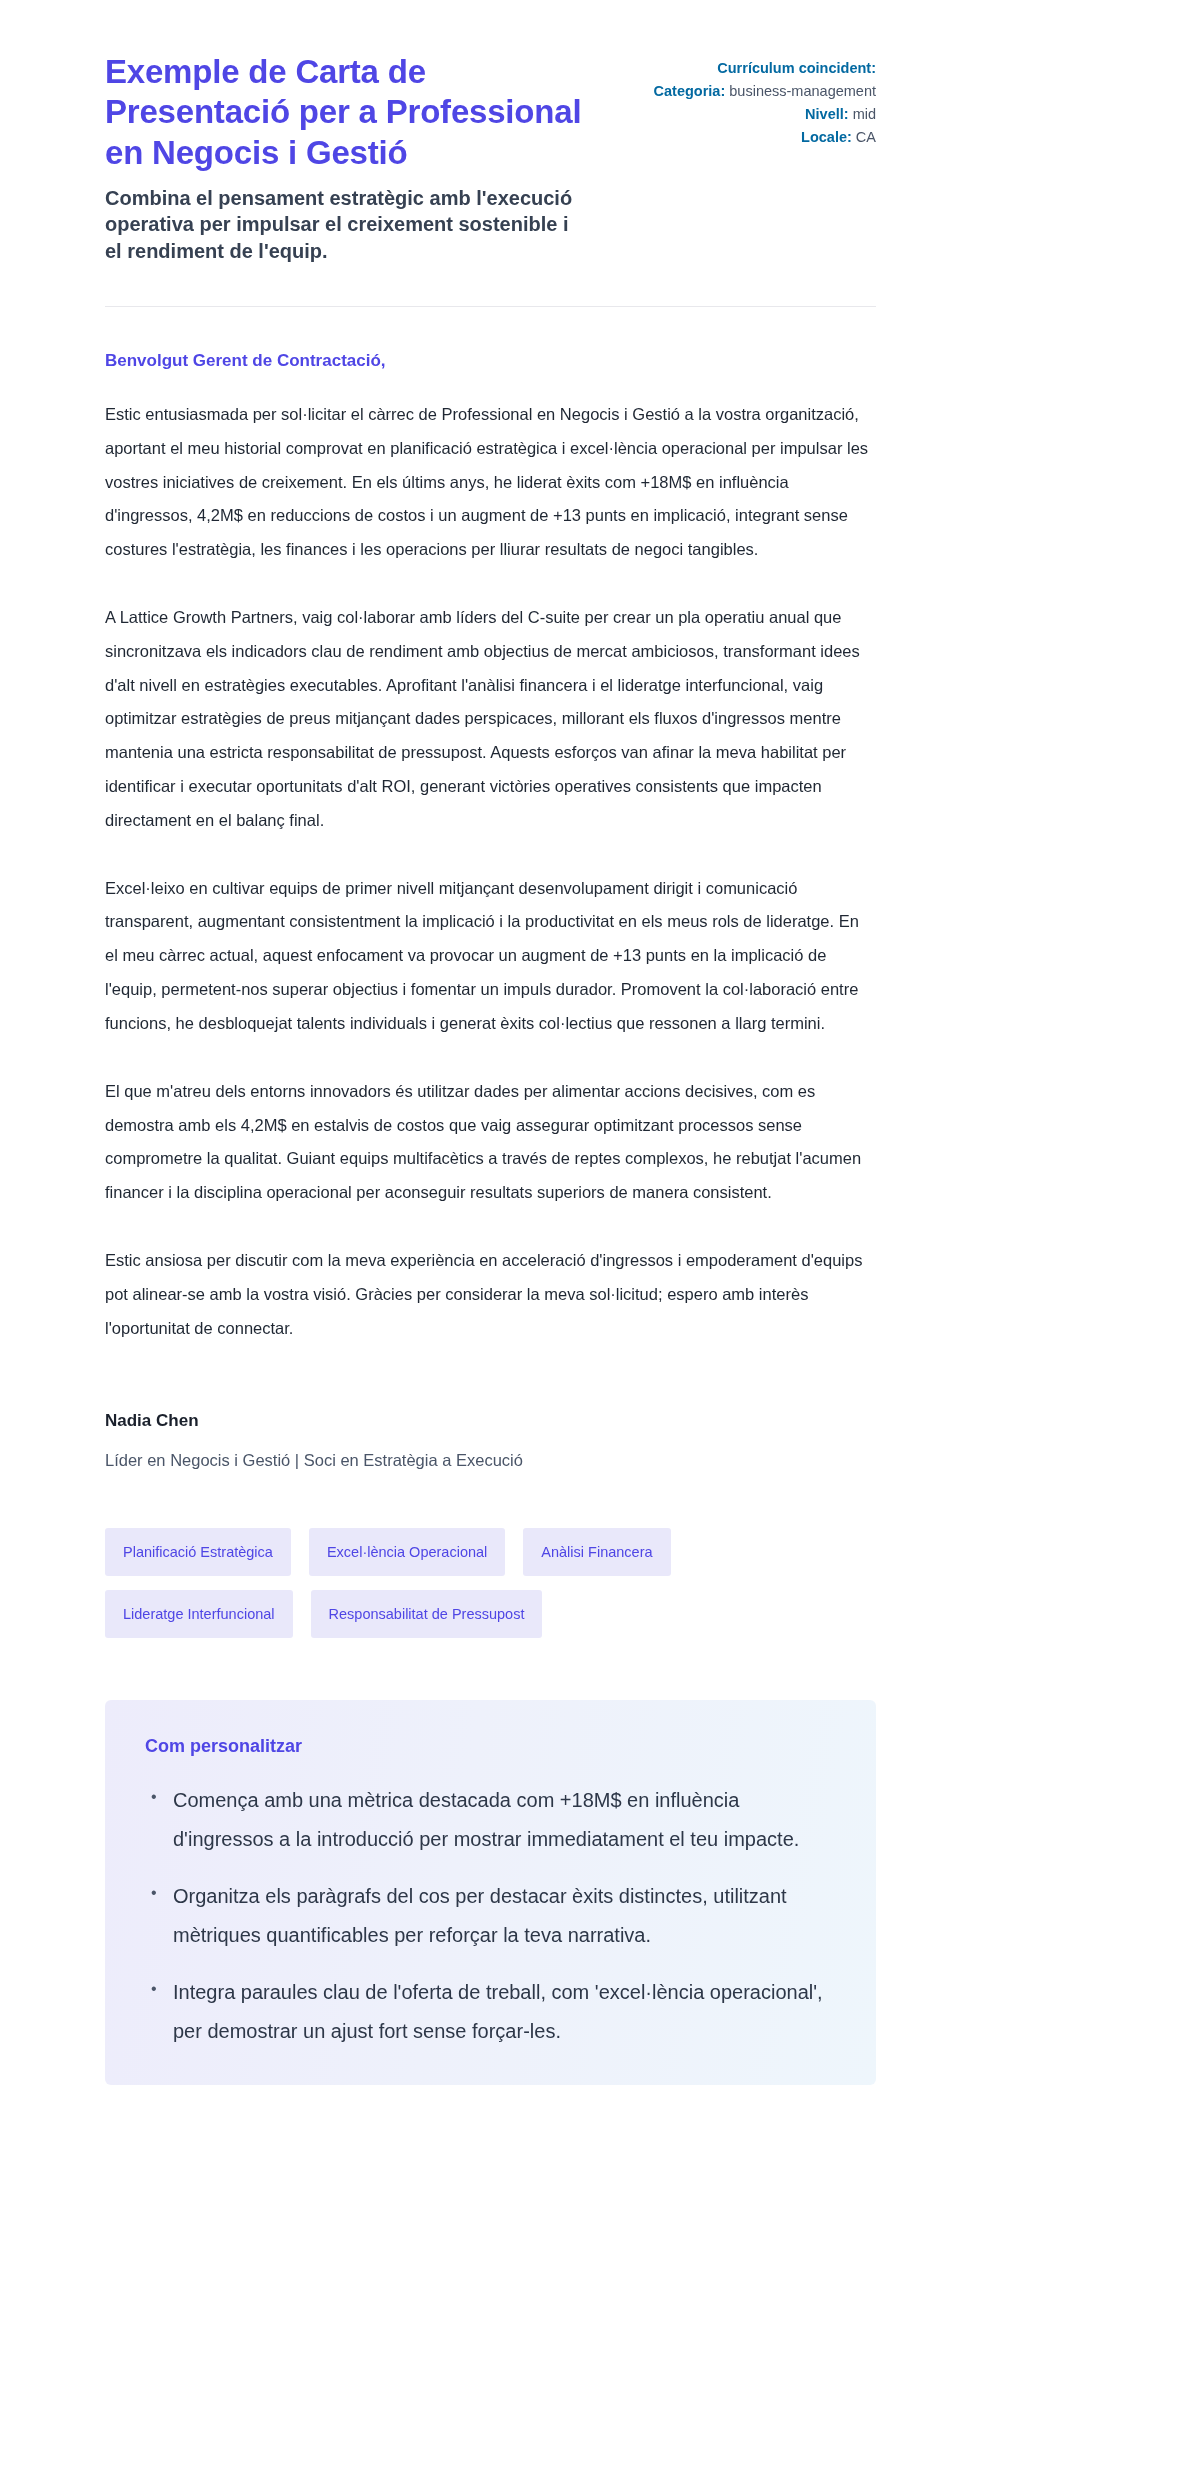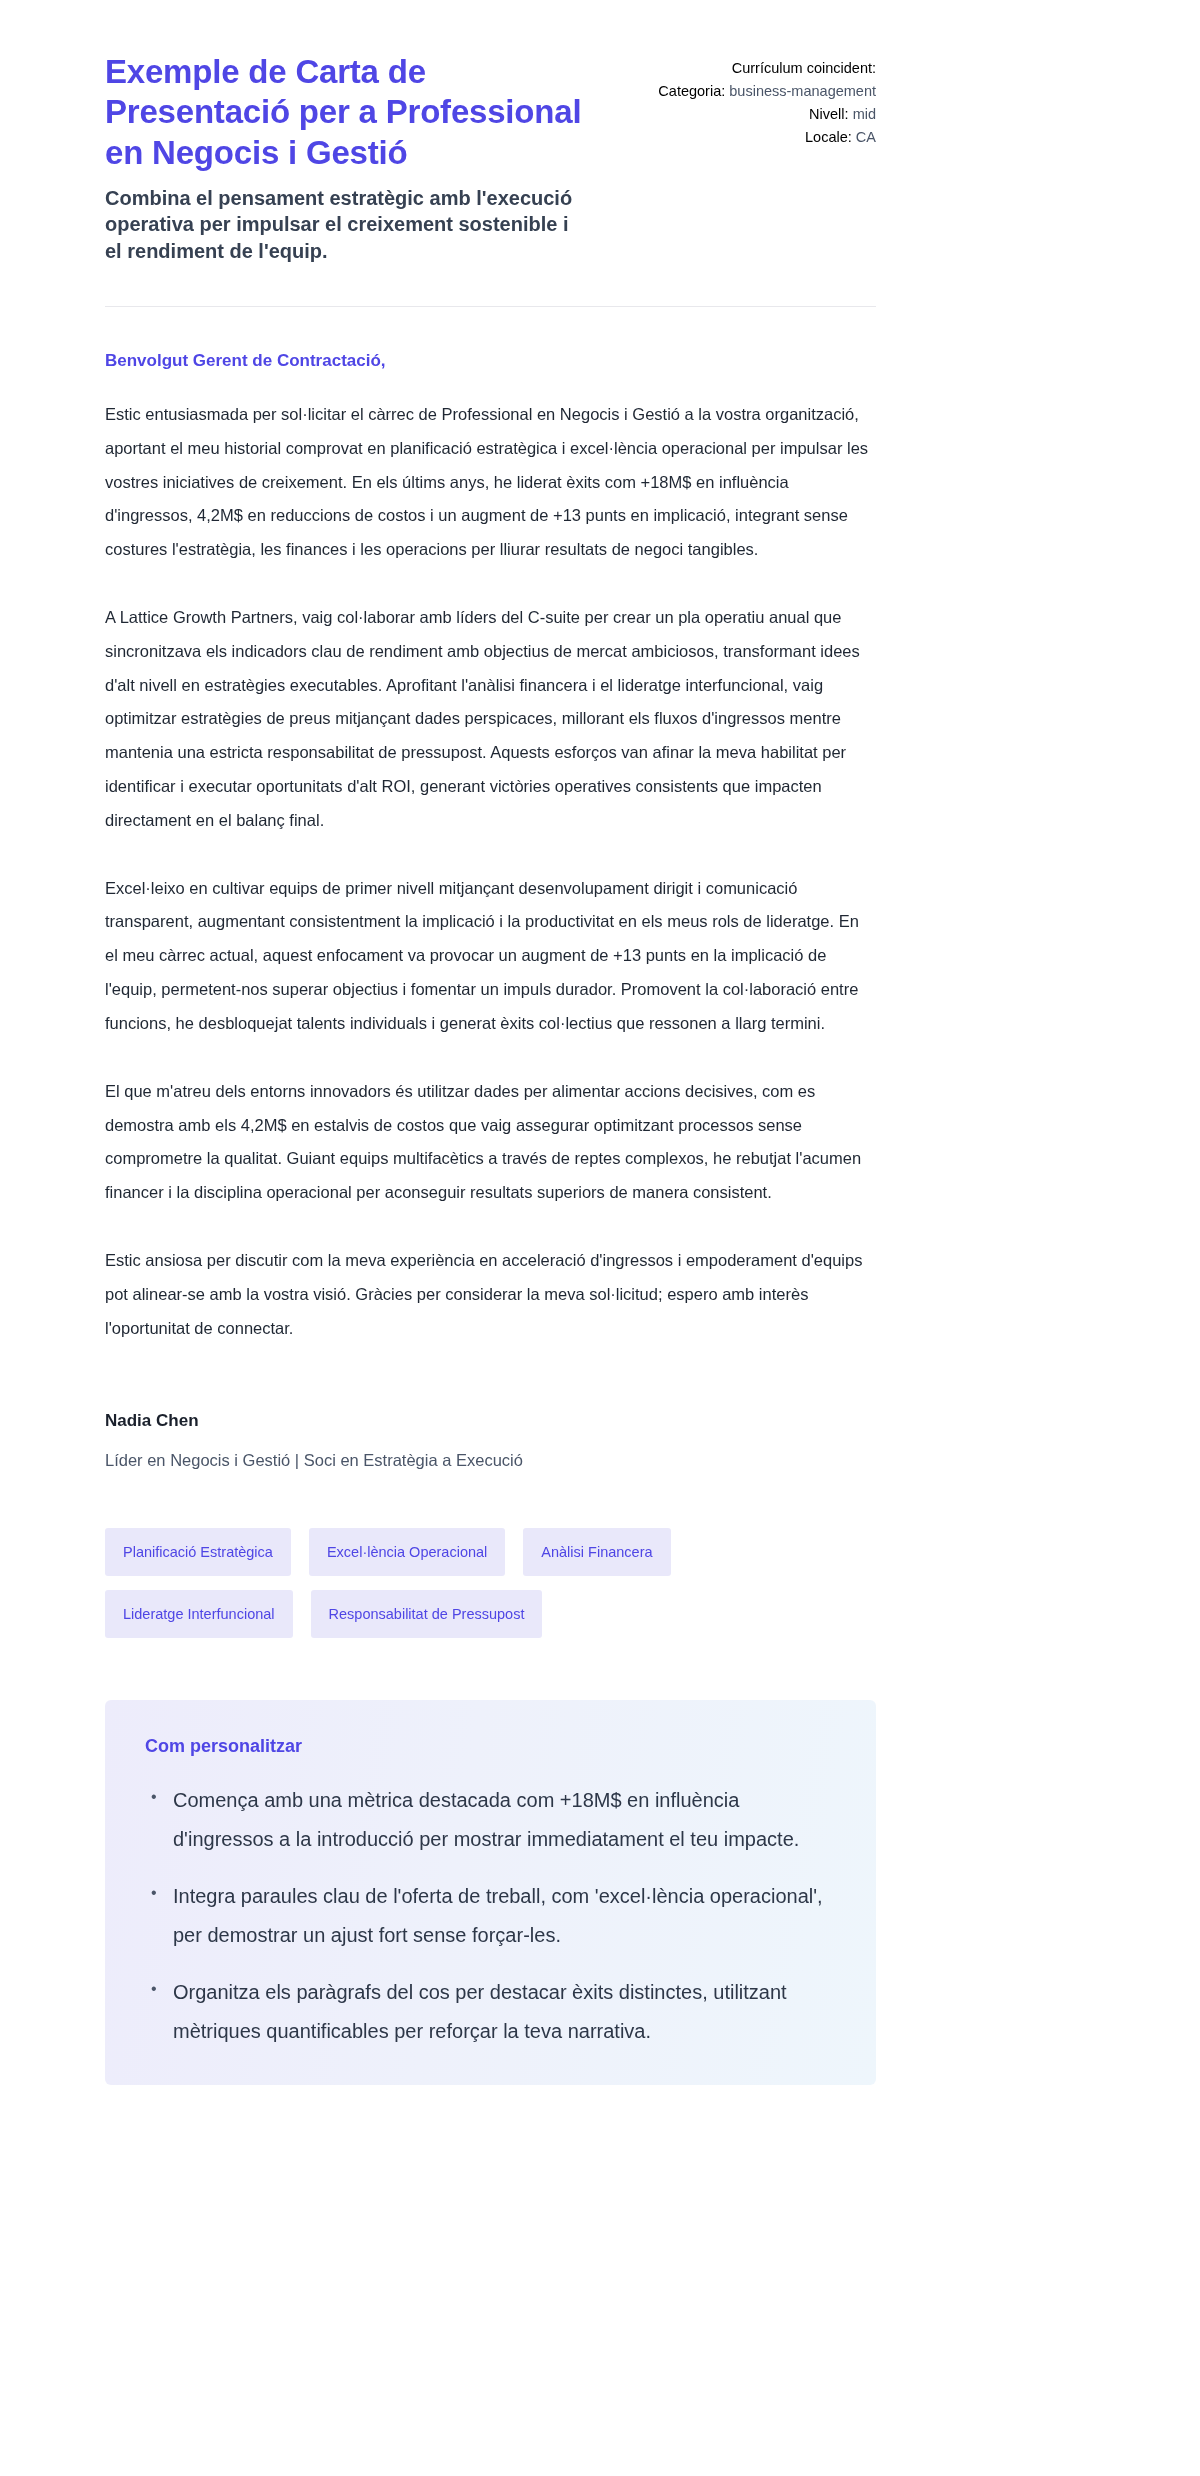--- a/index.html
+++ b/index.html
@@ -51,21 +51,21 @@
 
   .meta {
     width: 300px;
     text-align: right;
     font-size: 14.5px;
     line-height: 1.45;
     color: #4a5568;
     padding-top: 6px;
   }
   .meta-row { margin-bottom: 2px; }
-  .meta-label { font-weight: normal; color: #000000; }
+  .meta-label { font-weight: bold; color: #0369a1; }
   .meta-value { color: #4a5568; }
   .meta-block-value { display: block; }
 
   .divider {
     border: 0;
     border-top: 1px solid #e8e8ec;
     margin: 42px 0 0 0;
   }
 
   
@@ -200,18 +200,18 @@
     <span class="tag">Excel·lència Operacional</span>
     <span class="tag">Anàlisi Financera</span>
     <span class="tag">Lideratge Interfuncional</span>
     <span class="tag">Responsabilitat de Pressupost</span>
   </div>
 
   <div class="callout">
     <div class="callout-title">Com personalitzar</div>
     <ul>
       <li>Comença amb una mètrica destacada com +18M$ en influència d'ingressos a la introducció per mostrar immediatament el teu impacte.</li>
+      <li>Organitza els paràgrafs del cos per destacar èxits distinctes, utilitzant mètriques quantificables per reforçar la teva narrativa.</li>
       <li>Integra paraules clau de l'oferta de treball, com 'excel·lència operacional', per demostrar un ajust fort sense forçar-les.</li>
-      <li>Organitza els paràgrafs del cos per destacar èxits distinctes, utilitzant mètriques quantificables per reforçar la teva narrativa.</li>
     </ul>
   </div>
 
 </div>
 
 </body></html>

